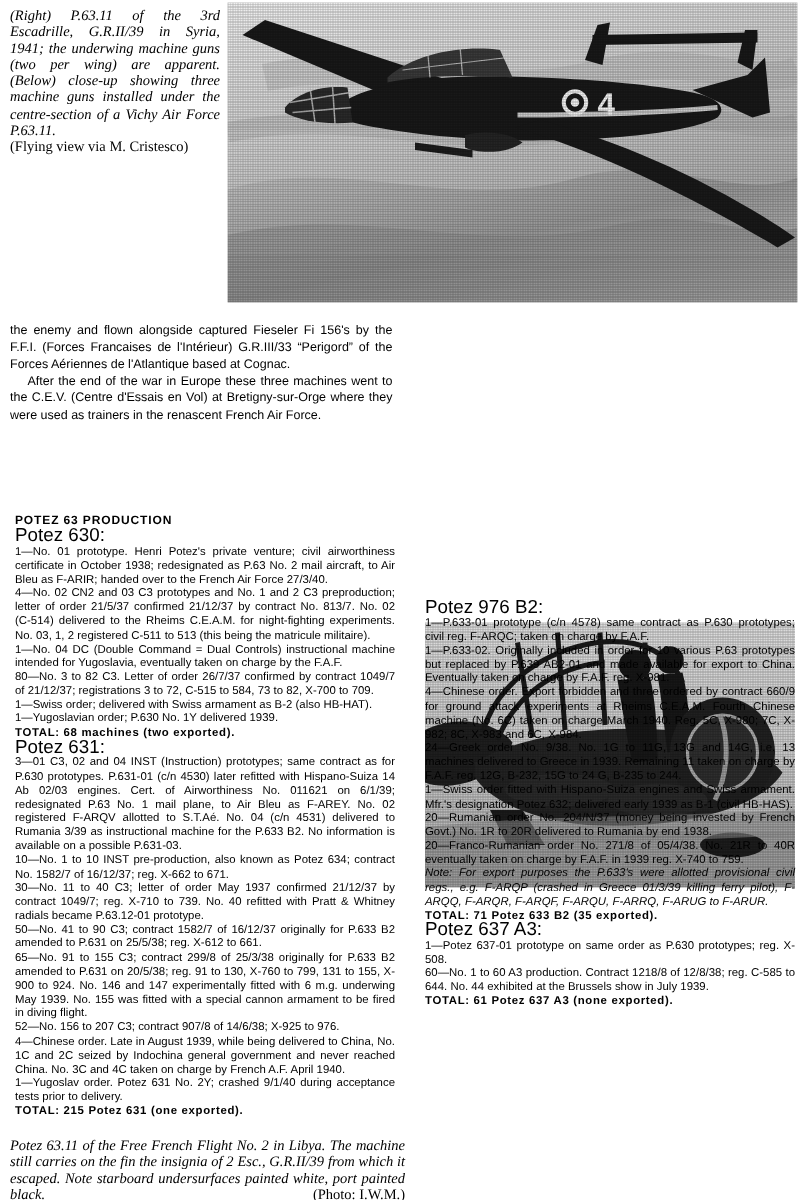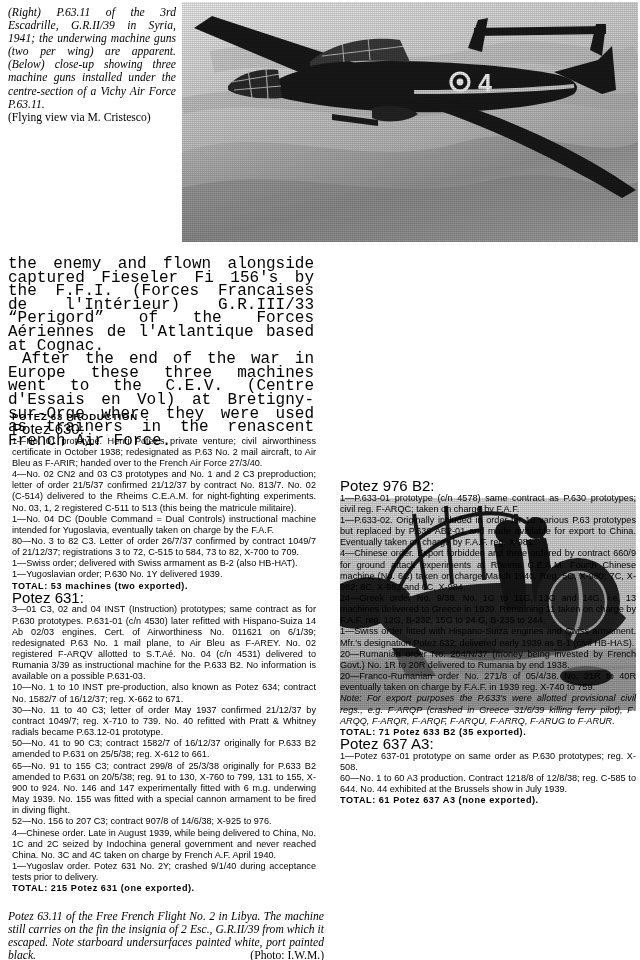--- a/index.html
+++ b/index.html
@@ -17,22 +17,22 @@
     color: #000;
   }
   .page {
     position: relative;
     width: 640px;
     height: 792px;
   }
 
   
   .serif-body {
-    font-family: Liberation Mono, monospace;
-    font-size: 16px;
+    font-family: Liberation Sans, sans-serif;
+    font-size: 10px;
     line-height: 13.6px;
     text-align: justify;
   }
   .serif-body p { margin: 0; }
   .serif-body p.indent { text-indent: 14px; }
 
   .cap-italic {
     font-family: "Liberation Serif", serif;
     font-style: italic;
     font-size: 11.6px;
@@ -177,21 +177,21 @@
   <div class="abs spec" id="left-spec">
     <p class="hd">POTEZ 63 PRODUCTION</p>
 
     <p class="sub">Potez 630:</p>
     <p>1—No. 01 prototype. Henri Potez's private venture; civil airworthiness certificate in October 1938; redesignated as P.63 No. 2 mail aircraft, to Air Bleu as F-ARIR; handed over to the French Air Force 27/3/40.</p>
     <p>4—No. 02 CN2 and 03 C3 prototypes and No. 1 and 2 C3 preproduction; letter of order 21/5/37 confirmed 21/12/37 by contract No. 813/7. No. 02 (C-514) delivered to the Rheims C.E.A.M. for night-fighting experiments. No. 03, 1, 2 registered C-511 to 513 (this being the matricule militaire).</p>
     <p>1—No. 04 DC (Double Command = Dual Controls) instructional machine intended for Yugoslavia, eventually taken on charge by the F.A.F.</p>
     <p>80—No. 3 to 82 C3. Letter of order 26/7/37 confirmed by contract 1049/7 of 21/12/37; registrations 3 to 72, C-515 to 584, 73 to 82, X-700 to 709.</p>
     <p>1—Swiss order; delivered with Swiss armament as B-2 (also HB-HAT).</p>
     <p>1—Yugoslavian order; P.630 No. 1Y delivered 1939.</p>
-    <p class="tot">TOTAL: 53 machines (two exported).</p>
+    <p class="tot">TOTAL: 68 machines (two exported).</p>
 
     <p class="sub">Potez 631:</p>
     <p>3—01 C3, 02 and 04 INST (Instruction) prototypes; same contract as for P.630 prototypes. P.631-01 (c/n 4530) later refitted with Hispano-Suiza 14 Ab 02/03 engines. Cert. of Airworthiness No. 011621 on 6/1/39; redesignated P.63 No. 1 mail plane, to Air Bleu as F-AREY. No. 02 registered F-ARQV allotted to S.T.Aé. No. 04 (c/n 4531) delivered to Rumania 3/39 as instructional machine for the P.633 B2. No information is available on a possible P.631-03.</p>
     <p>10—No. 1 to 10 INST pre-production, also known as Potez 634; contract No. 1582/7 of 16/12/37; reg. X-662 to 671.</p>
     <p>30—No. 11 to 40 C3; letter of order May 1937 confirmed 21/12/37 by contract 1049/7; reg. X-710 to 739. No. 40 refitted with Pratt &amp; Whitney radials became P.63.12-01 prototype.</p>
     <p>50—No. 41 to 90 C3; contract 1582/7 of 16/12/37 originally for P.633 B2 amended to P.631 on 25/5/38; reg. X-612 to 661.</p>
     <p>65—No. 91 to 155 C3; contract 299/8 of 25/3/38 originally for P.633 B2 amended to P.631 on 20/5/38; reg. 91 to 130, X-760 to 799, 131 to 155, X-900 to 924. No. 146 and 147 experimentally fitted with 6 m.g. underwing May 1939. No. 155 was fitted with a special cannon armament to be fired in diving flight.</p>
     <p>52—No. 156 to 207 C3; contract 907/8 of 14/6/38; X-925 to 976.</p>
     <p>4—Chinese order. Late in August 1939, while being delivered to China, No. 1C and 2C seized by Indochina general government and never reached China. No. 3C and 4C taken on charge by French A.F. April 1940.</p>
     <p>1—Yugoslav order. Potez 631 No. 2Y; crashed 9/1/40 during acceptance tests prior to delivery.</p>
@@ -256,21 +256,21 @@
 
   <div class="abs spec" id="right-spec">
     <p class="sub">Potez 976 B2:</p>
     <p>1—P.633-01 prototype (c/n 4578) same contract as P.630 prototypes; civil reg. F-ARQC; taken on charge by F.A.F.</p>
     <p>1—P.633-02. Originally included in order for 10 various P.63 prototypes but replaced by P.639 AB2-01 and made available for export to China. Eventually taken on charge by F.A.F. reg. X-981.</p>
     <p>4—Chinese order. Export forbidden and three ordered by contract 660/9 for ground attack experiments at Rheims C.E.A.M. Fourth Chinese machine (No. 6C) taken on charge March 1940. Reg. 5C, X-980; 7C, X-982; 8C, X-983 and 6C, X-984.</p>
     <p>24—Greek order No. 9/38. No. 1G to 11G, 13G and 14G, i.e. 13 machines delivered to Greece in 1939. Remaining 11 taken on charge by F.A.F. reg. 12G, B-232, 15G to 24 G, B-235 to 244.</p>
     <p>1—Swiss order fitted with Hispano-Suiza engines and Swiss armament. Mfr.'s designation Potez 632; delivered early 1939 as B-1 (civil HB-HAS).</p>
     <p>20—Rumanian order No. 204/N/37 (money being invested by French Govt.) No. 1R to 20R delivered to Rumania by end 1938.</p>
     <p>20—Franco-Rumanian order No. 271/8 of 05/4/38. No. 21R to 40R eventually taken on charge by F.A.F. in 1939 reg. X-740 to 759.</p>
-    <p><i>Note: For export purposes the P.633's were allotted provisional civil regs., e.g. F-ARQP (crashed in Greece 31/6/39 killing ferry pilot), F-ARQQ, F-ARQR, F-ARQF, F-ARQU, F-ARRQ, F-ARUG to F-ARUR.</i></p>
+    <p><i>Note: For export purposes the P.633's were allotted provisional civil regs., e.g. F-ARQP (crashed in Greece 01/3/39 killing ferry pilot), F-ARQQ, F-ARQR, F-ARQF, F-ARQU, F-ARRQ, F-ARUG to F-ARUR.</i></p>
     <p class="tot">TOTAL: 71 Potez 633 B2 (35 exported).</p>
 
     <p class="sub">Potez 637 A3:</p>
     <p>1—Potez 637-01 prototype on same order as P.630 prototypes; reg. X-508.</p>
     <p>60—No. 1 to 60 A3 production. Contract 1218/8 of 12/8/38; reg. C-585 to 644. No. 44 exhibited at the Brussels show in July 1939.</p>
     <p class="tot">TOTAL: 61 Potez 637 A3 (none exported).</p>
   </div>
 
 </div>
 

